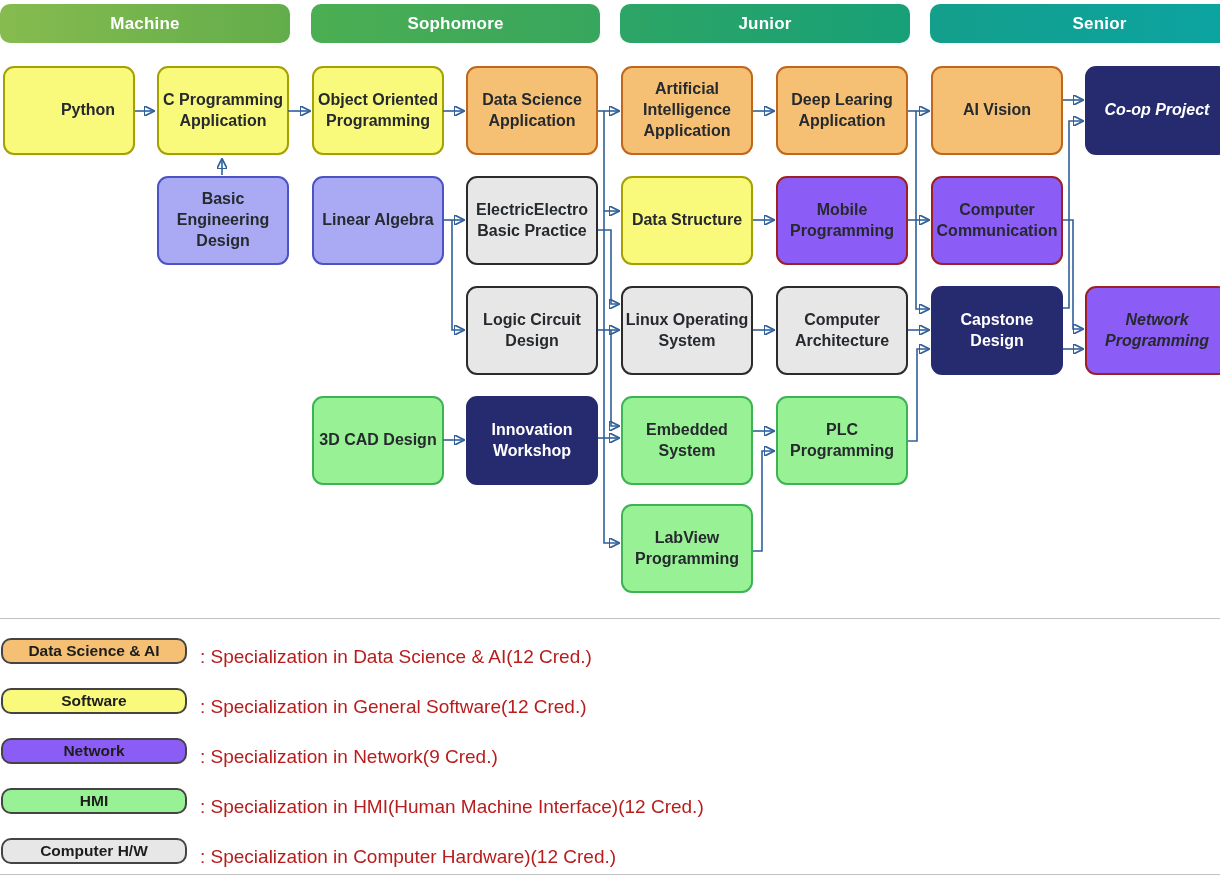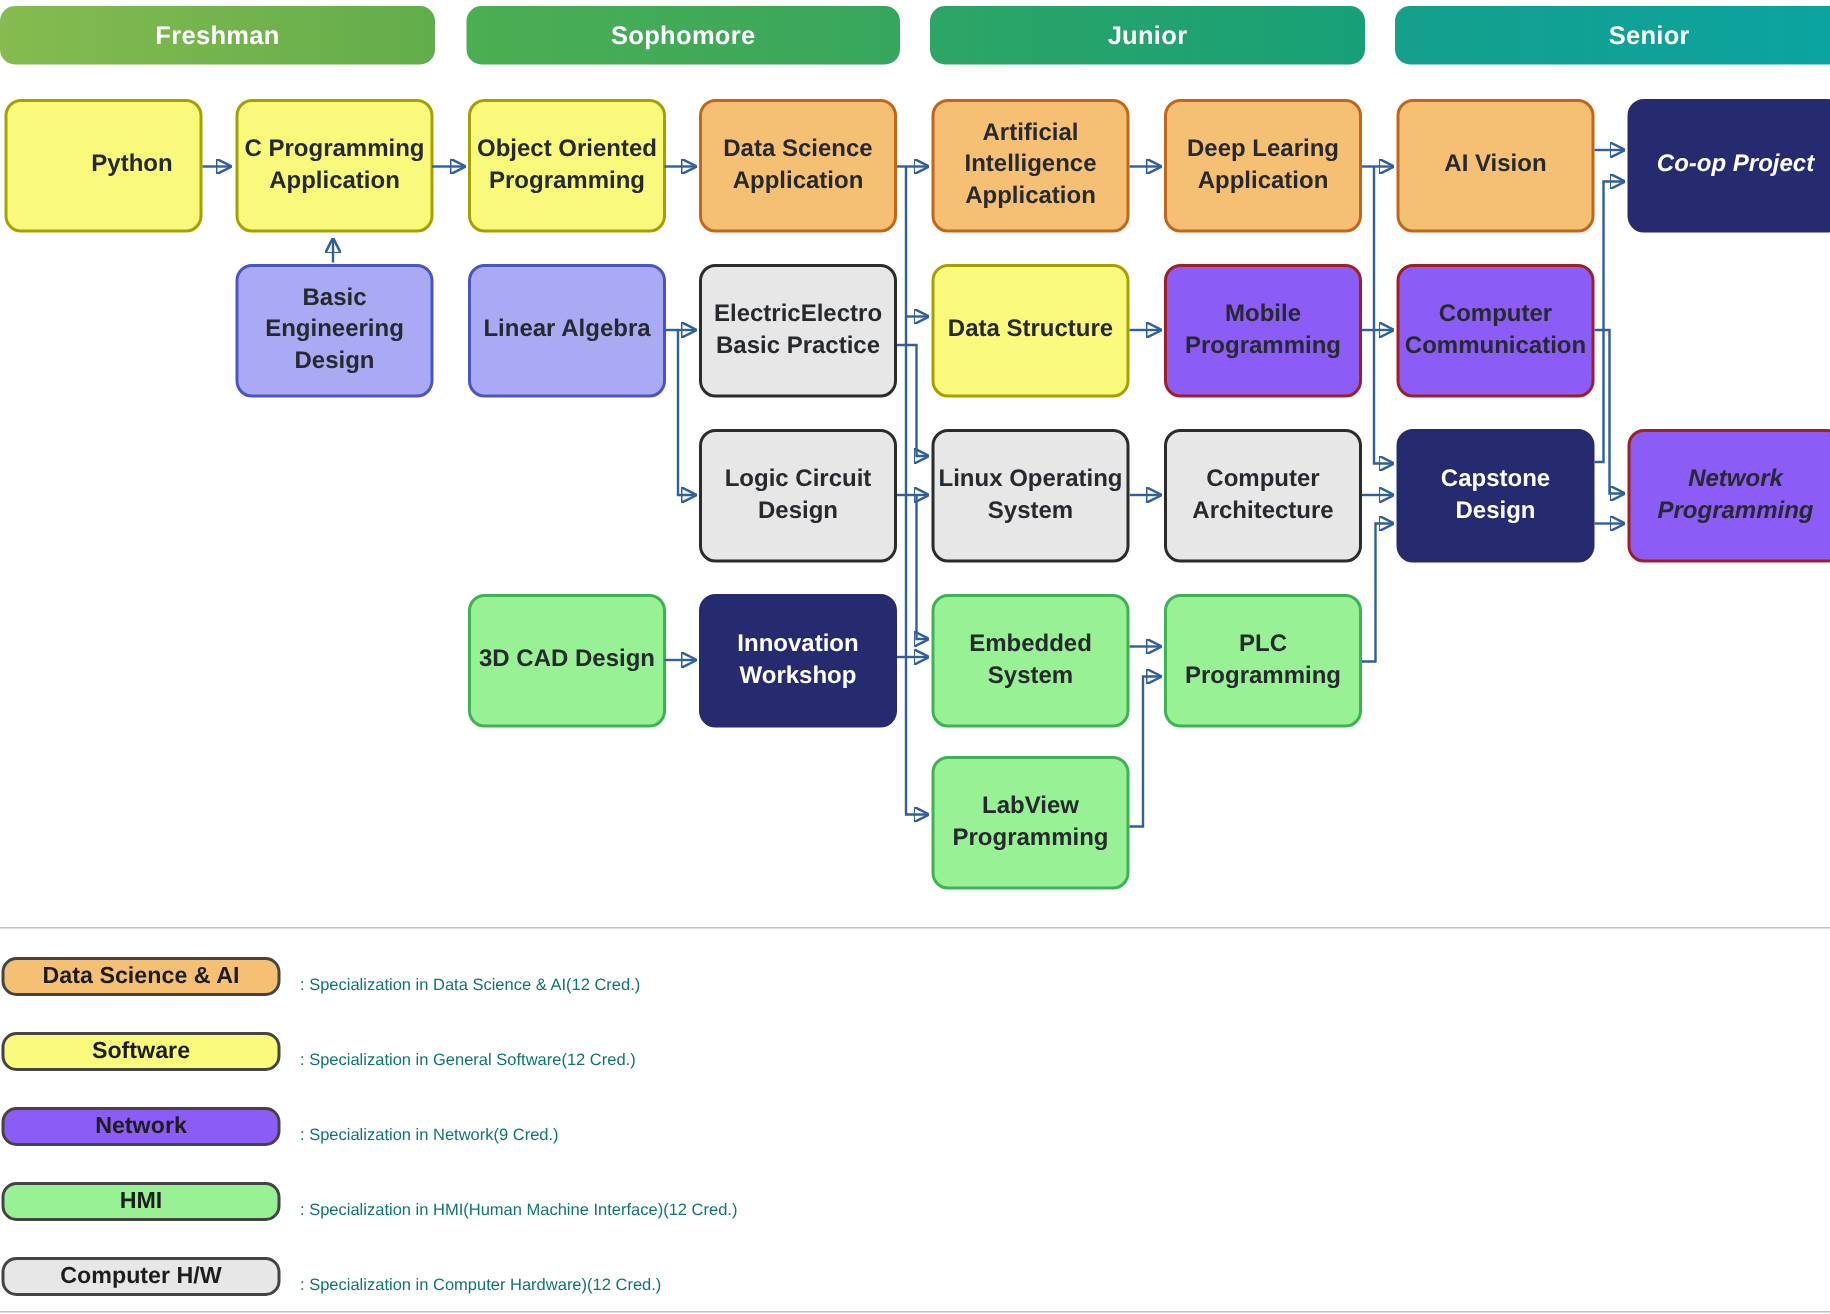--- a/index.html
+++ b/index.html
@@ -40,30 +40,30 @@
   
   .divider{position:absolute;left:0;width:1220px;height:0;border-top:1px solid #c2c2c2;}
   .legend-item{position:absolute;left:0;height:38px;}
   .swatch{
     position:absolute;left:1px;top:0;width:186px;height:26px;border-radius:10px;
     box-sizing:border-box;border:2.5px solid #444;display:flex;align-items:center;
     justify-content:center;font-size:15.5px;font-weight:bold;color:#1d1d1d;
   }
   .legend-desc{
     position:absolute;left:200px;top:0;height:38px;display:flex;align-items:center;
-    font-size:11px;color:#0f766e;white-space:nowrap;
+    font-size:19px;color:#b91c1c;white-space:nowrap;
   }
   .li1{top:638px;}.li2{top:688px;}.li3{top:738px;}.li4{top:788px;}.li5{top:838px;}
 </style>
 </head>
 <body>
 
 <div id="stage">
 
-  <div class="year y1">Freshman</div>
+  <div class="year y1">Machine</div>
   <div class="year y2">Sophomore</div>
   <div class="year y3">Junior</div>
   <div class="year y4">Senior</div>
 
   <div class="box software c1  r1">Python</div>
   <div class="box software c1b r1">C Programming Application</div>
   <div class="box software c2  r1">Object Oriented Programming</div>
   <div class="box datasci  c3  r1">Data Science Application</div>
   <div class="box datasci  c4  r1">Artificial Intelligence Application</div>
   <div class="box datasci  c5  r1">Deep Learing Application</div>

